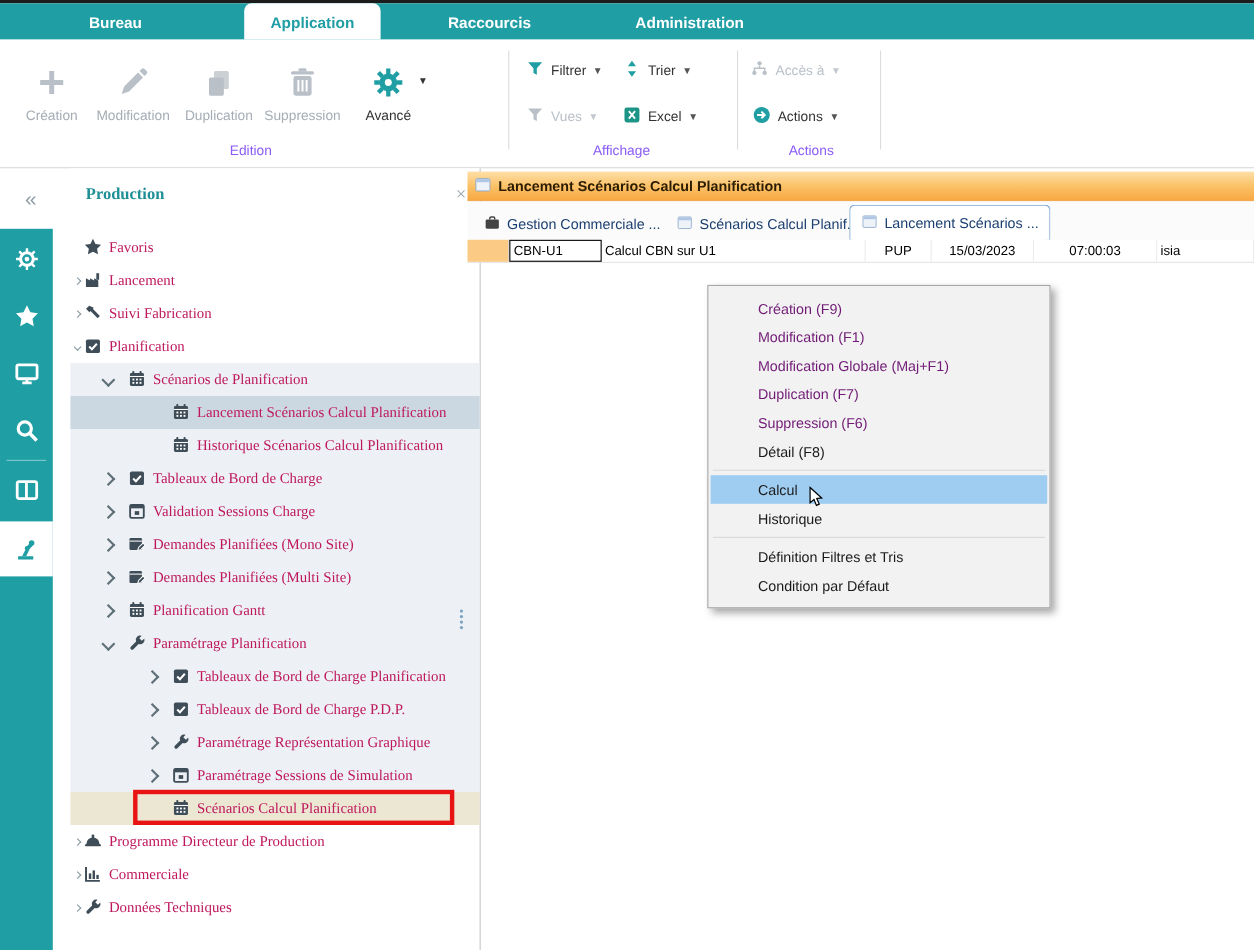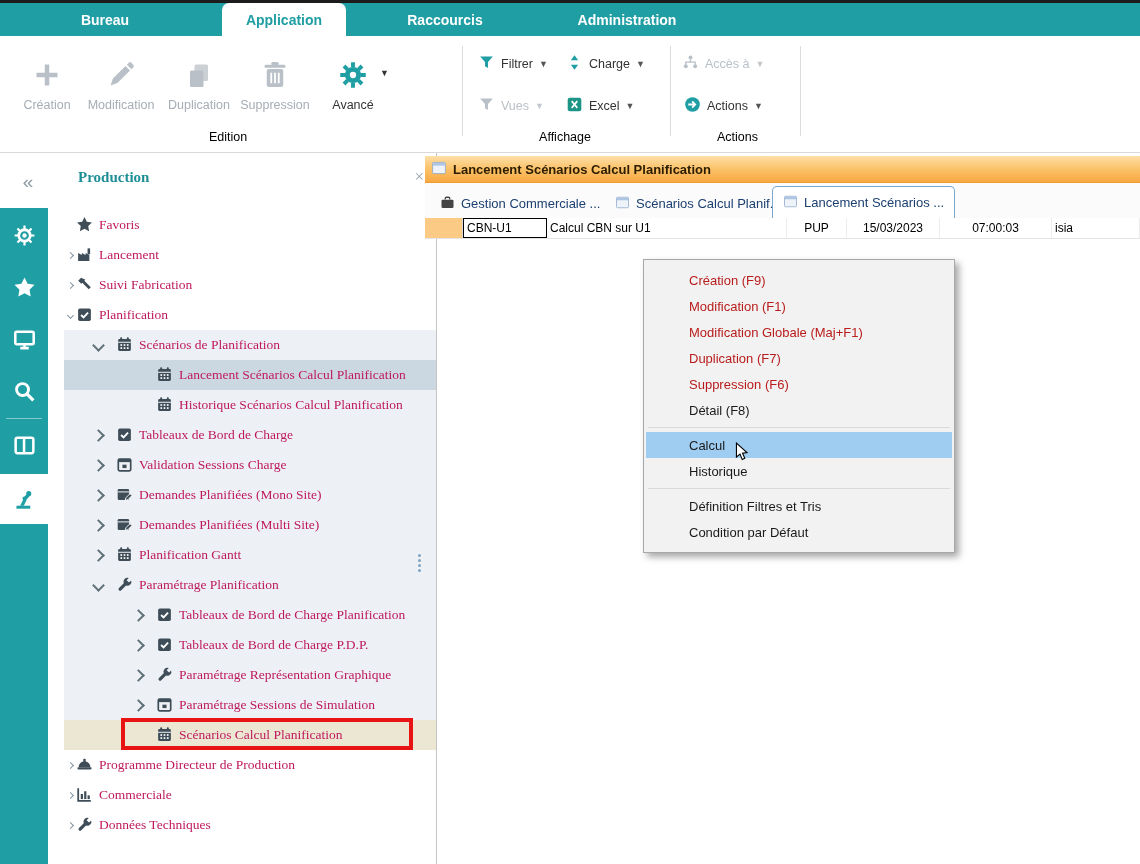--- a/index.html
+++ b/index.html
@@ -15,21 +15,21 @@
   
   #ribbon{left:0;top:36px;width:1140px;height:116px;background:#fff;border-bottom:1px solid #d9d9d9;}
   .bigbtn{position:absolute;top:12px;width:78px;height:88px;text-align:center;}
   .bigbtn .bicon{height:42px;display:flex;align-items:flex-end;justify-content:center;}
   .bigbtn .blabel{margin-top:8px;font-size:12.5px;color:#a6adb5;}
   .bigbtn.enabled .blabel{color:#333;}
   .smallbtn{position:absolute;height:24px;display:flex;align-items:center;gap:6px;font-size:12.5px;color:#333;}
   .smallbtn.disabled{color:#b9c0c7;}
   .caret{font-size:9px;color:#555;}
   .smallbtn.disabled .caret{color:#c3c9cf;}
-  .grplabel{position:absolute;top:94px;font-size:12.5px;color:#000000;text-align:center;}
+  .grplabel{position:absolute;top:94px;font-size:12.5px;color:#8b5cf6;text-align:center;}
   .vsep{position:absolute;top:10px;width:1px;height:90px;background:#dcdcdc;}
   
   #collapse{left:12px;top:168px;width:32px;height:28px;color:#8d9ba5;font-size:19px;
             display:flex;align-items:center;justify-content:center;cursor:pointer;}
   #sidebar{left:0;top:208px;width:48px;height:656px;background:#1f9ea4;}
   .sicell{position:absolute;left:0;width:48px;height:50px;display:flex;align-items:center;justify-content:center;cursor:pointer;}
   .sicell.active{background:#fff;}
   .sidiv{position:absolute;left:6px;width:36px;height:1px;background:rgba(255,255,255,.45);}
   
   #treepanel{left:64px;top:153px;width:372px;height:711px;background:#fff;border-right:1px solid #c6c6c6;font-family:Liberation Serif, serif;}
@@ -69,21 +69,21 @@
   .corner-tri{position:absolute;right:2px;bottom:2px;width:0;height:0;border-left:9px solid transparent;border-bottom:9px solid #b9c9da;}
   .drow{display:flex;height:20px;border-bottom:1px solid #e4e4e4;}
   .dcell{box-sizing:border-box;border-right:1px solid #ececec;font-size:12px;color:#000;
          display:flex;align-items:center;padding:0 3px;white-space:nowrap;overflow:hidden;}
   .dcell.gutter{background:#fbcb85;border-right:1px solid #d9d9d9;}
   .dcell.focus{border:1.5px solid #000;}
   
   #ctxmenu{left:643px;top:259px;width:312px;background:#f2f2f2;border:1px solid #a8a8a8;
            box-shadow:4px 4px 7px rgba(0,0,0,.35);padding:7px 2px;box-sizing:border-box;}
   .mitem{height:26px;display:flex;align-items:center;padding-left:43px;font-size:13px;color:#1a1a1a;cursor:default;}
-  .mitem.disabled{color:#b91c1c;}
+  .mitem.disabled{color:#701a75;}
   .mitem.hl{background:#9fcdf2;}
   .msep{height:1px;background:#d9d9d9;margin:4px 2px;}
   #cursor{left:733px;top:442px;width:18px;height:20px;}
 </style>
 </head>
 <body>
 
 <div class="abs" id="topstrip"></div>
 <div class="abs" id="menubar">
     <div class="mtab" style="left: 60px; width: 90px;">Bureau</div>
@@ -144,21 +144,21 @@
           <path d="M2.5 3h15l-5.7 6.4v7.1l-3.6-2V9.4z" fill="#1f9ea4"></path>
         </svg></span>
       <span>Filtrer</span>
       <span class="caret">▼</span>
     </div>
     <div class="smallbtn" style="left: 566px; top: 16px;">
       <span><svg width="17" height="17" viewBox="0 0 20 20">
           <path d="M10 1.5l4.3 5.8H5.7z" fill="#1f9ea4"></path>
           <path d="M10 18.5l-4.3-5.8h8.6z" fill="#1f9ea4"></path>
         </svg></span>
-      <span>Charge</span>
+      <span>Trier</span>
       <span class="caret">▼</span>
     </div>
     <div class="smallbtn disabled" style="left: 478px; top: 58px;">
       <span><svg width="17" height="17" viewBox="0 0 20 20">
           <path d="M2.5 3h15l-5.7 6.4v7.1l-3.6-2V9.4z" fill="#b9c0c7"></path>
         </svg></span>
       <span>Vues</span>
       <span class="caret">▼</span>
     </div>
     <div class="smallbtn" style="left: 566px; top: 58px;">

